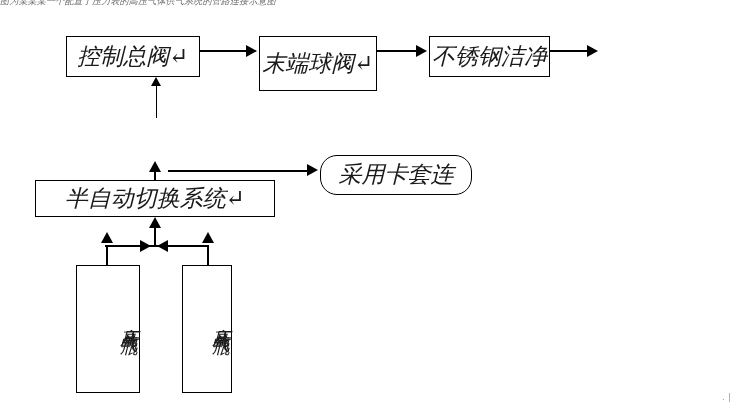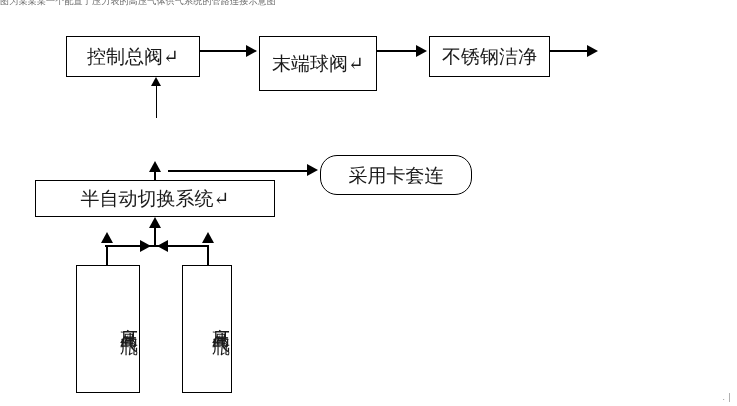--- a/index.html
+++ b/index.html
@@ -9,20 +9,21 @@
   }
   body {
     font-family: "DejaVu Sans", "Liberation Sans", sans-serif;
   }
   #canvas {
     position: relative;
     width: 737px;
     height: 406px;
     background: #ffffff;
     overflow: hidden;
+    font-style: italic;
   }
 
   
   .header-caption {
     position: absolute;
     left: 0;
     top: -4px;
     width: 330px;
     height: 11px;
     overflow: hidden;
@@ -37,21 +38,21 @@
   .box {
     position: absolute;
     box-sizing: border-box;
     border: 1px solid #000000;
     background: #ffffff;
     display: flex;
     align-items: center;
     justify-content: center;
     color: #1a1a1a;
     font-family: "DejaVu Serif", "Liberation Serif", serif;
-    font-size: 19px;
+    font-size: 23px;
     line-height: 1.1;
     white-space: nowrap;
   }
   .box.dotted {
     border: 1px dotted #000000;
   }
   .box.vertical {
     writing-mode: vertical-rl;
     text-orientation: upright;
     letter-spacing: 3px;

